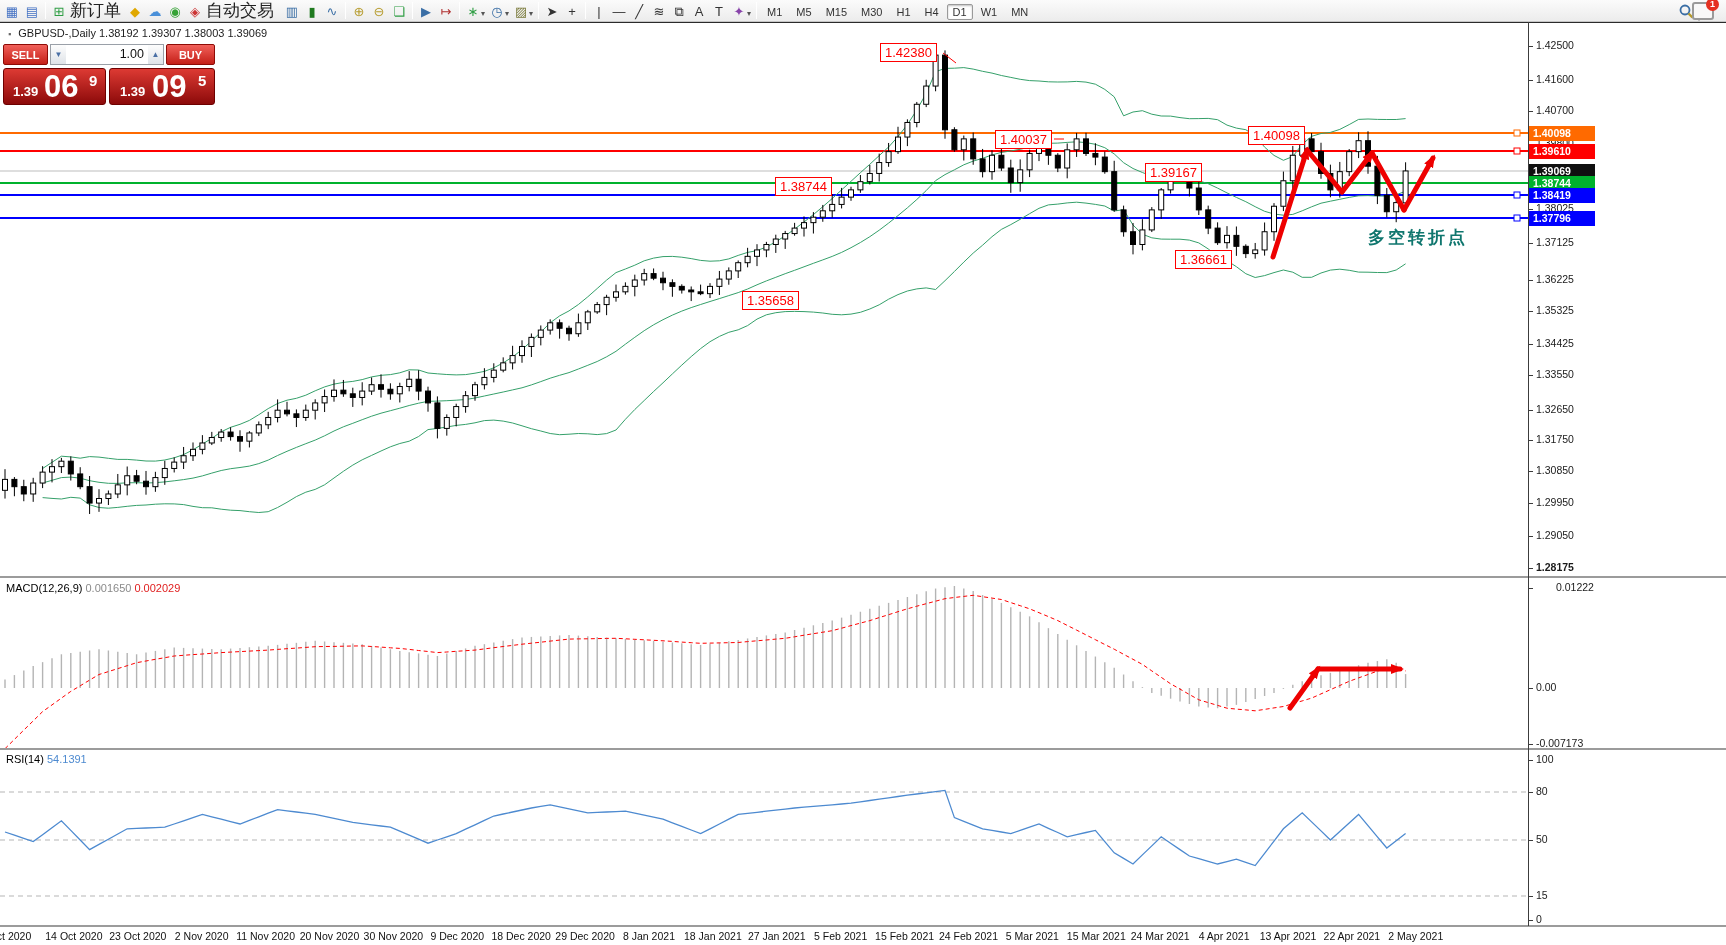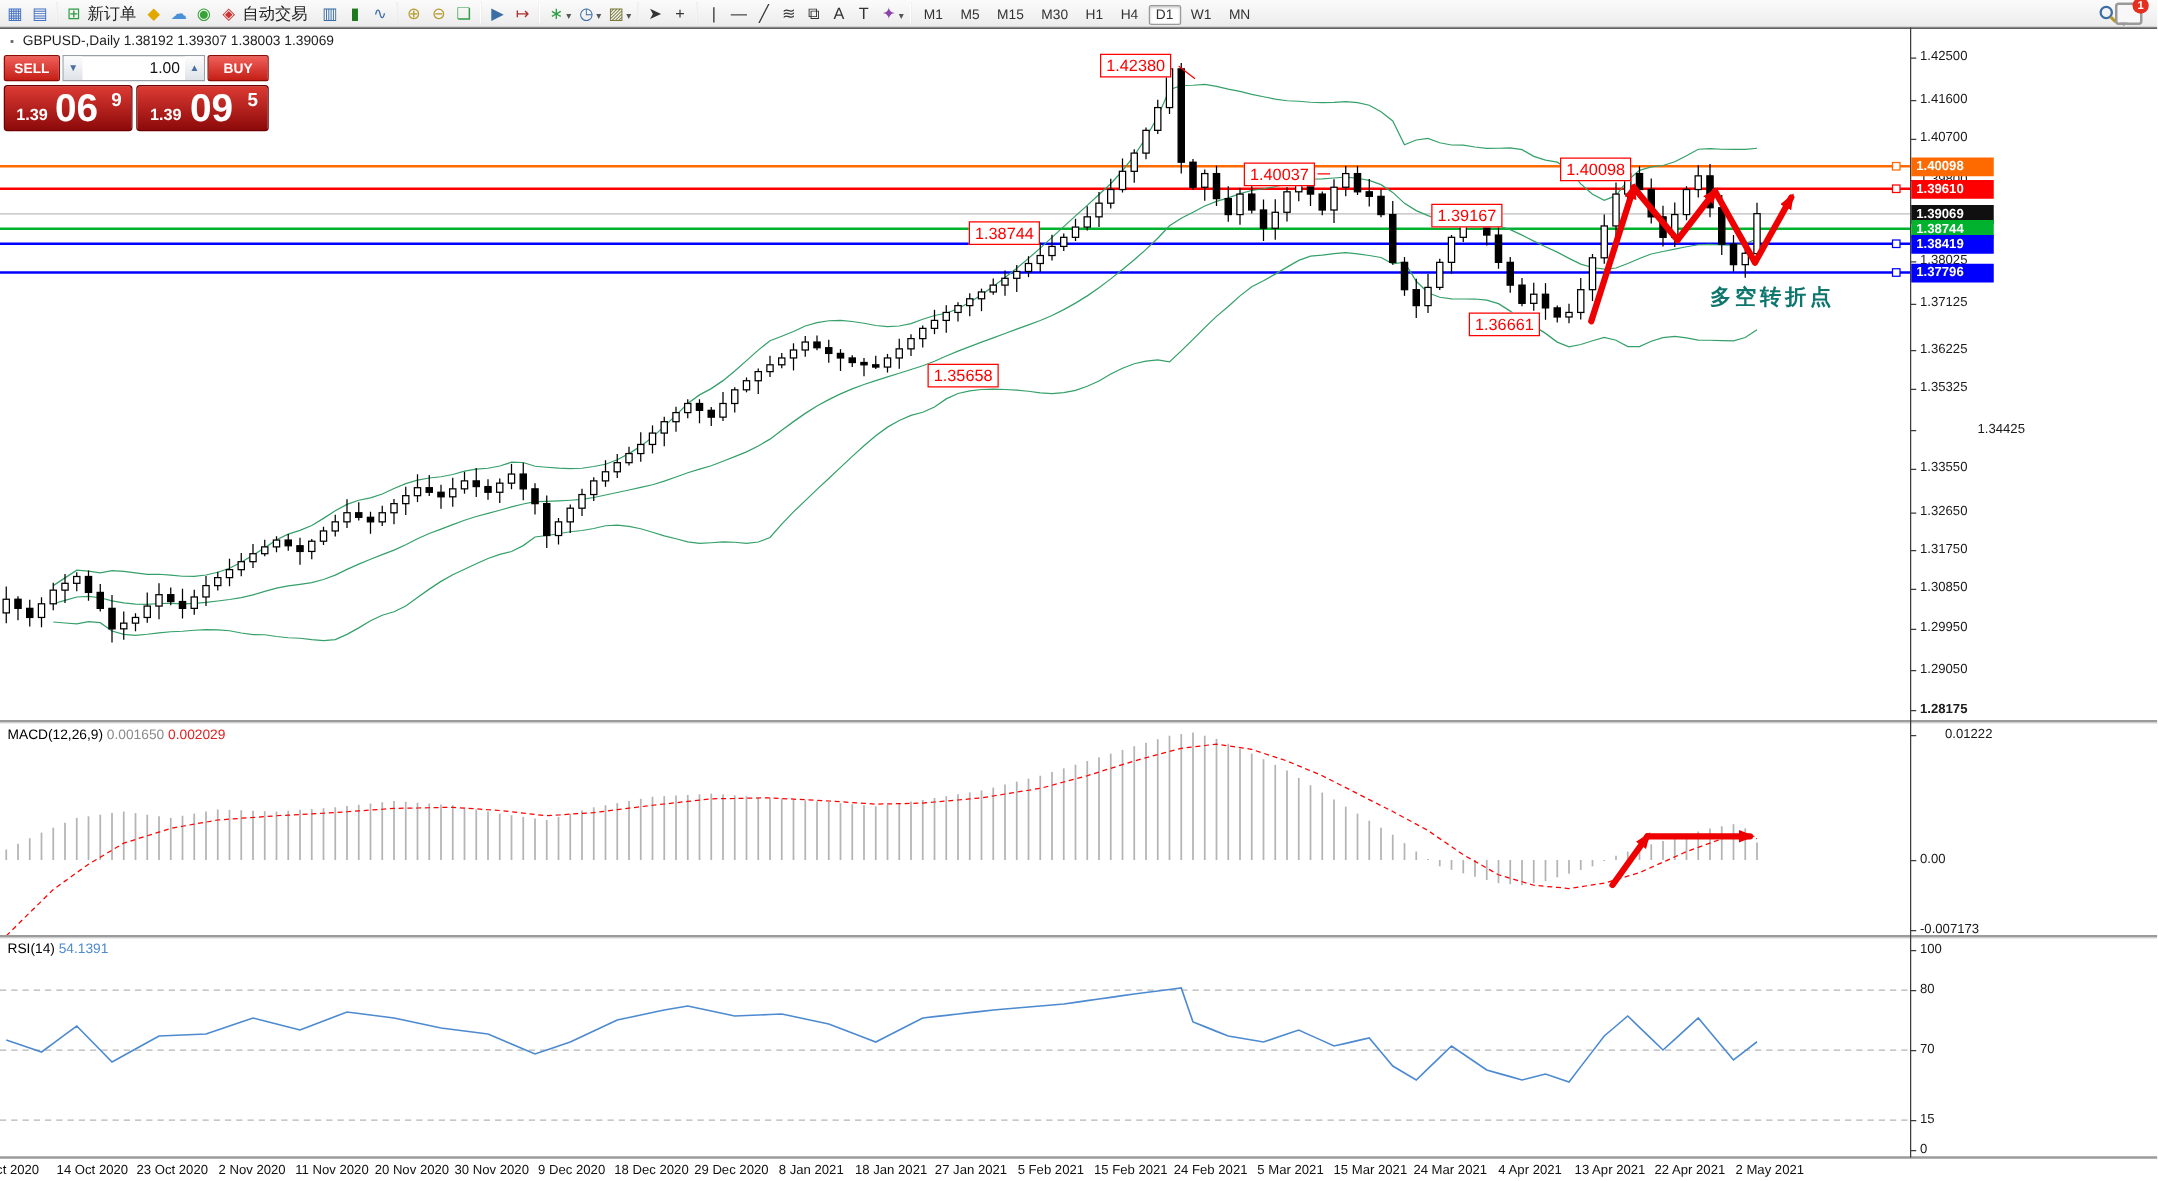--- a/index.html
+++ b/index.html
@@ -3,21 +3,21 @@
 <meta charset="utf-8">
 <style>
   html,body{margin:0;padding:0;background:#fff;}
   #app{position:relative;width:1726px;height:945px;overflow:hidden;background:#fff;
        font-family:"Liberation Sans","DejaVu Sans",sans-serif;-webkit-font-smoothing:antialiased;}
   
   #toolbar{position:absolute;left:0;top:0;width:1726px;height:22px;background:linear-gradient(#fbfbfb,#ececec);
            border-bottom:1px solid #c6c6c6;display:flex;align-items:center;padding:0 2px;box-sizing:border-box;}
   .ticon{display:inline-flex;align-items:center;justify-content:center;width:20px;height:18px;font-size:13px;
          cursor:default;border-radius:2px;}
-  .tlabel{font-size:13px;color:#222;margin:0 4px 0 1px;white-space:nowrap;}
+  .tlabel{font-size:17px;color:#222;margin:0 4px 0 1px;white-space:nowrap;}
   .tsep{width:1px;height:16px;background:#c2c2c2;border-right:1px solid #fff;margin:0 3px;}
   .thandle{width:5px;height:16px;margin:0 2px;background:repeating-linear-gradient(#bbb 0 1px,transparent 1px 3px);}
   .caret{font-size:8px;color:#555;margin:0 2px 0 -2px;}
   .tfbtn{font-size:11px;color:#333;padding:1px 5px;margin:0 1px;border:1px solid transparent;border-radius:2px;}
   .tfbtn.active{background:#fff;border:1px solid #9a9a9a;box-shadow:inset 0 1px 2px rgba(0,0,0,.25);}
   #tb-right{margin-left:auto;display:flex;align-items:center;margin-right:10px;}
   #chat-icon{position:relative;width:18px;height:14px;border:2px solid #9a9a9a;border-radius:3px;background:#f8f8f8;margin-left:14px;}
   #chat-icon:after{content:"";position:absolute;left:2px;bottom:-6px;border:3px solid transparent;border-top-color:#9a9a9a;}
   #chat-badge{position:absolute;right:-7px;top:-6px;background:#e53020;color:#fff;font-size:9px;font-weight:bold;
               width:13px;height:13px;border-radius:50%;text-align:center;line-height:13px;}
@@ -626,21 +626,21 @@
       <div class="ytick" style="top: 170px;">1.38900</div>
       <div class="ytickmark" style="top: 209px;"></div>
       <div class="ytick" style="top: 202px;">1.38025</div>
       <div class="ytickmark" style="top: 243px;"></div>
       <div class="ytick" style="top: 236px;">1.37125</div>
       <div class="ytickmark" style="top: 280px;"></div>
       <div class="ytick" style="top: 273px;">1.36225</div>
       <div class="ytickmark" style="top: 311px;"></div>
       <div class="ytick" style="top: 304px;">1.35325</div>
       <div class="ytickmark" style="top: 344px;"></div>
-      <div class="ytick" style="top: 337px; margin-left: 46px;">1.34425</div>
+      <div class="ytick" style="top: 337px;">1.34425</div>
       <div class="ytickmark" style="top: 375px;"></div>
       <div class="ytick" style="top: 368px;">1.33550</div>
       <div class="ytickmark" style="top: 410px;"></div>
       <div class="ytick" style="top: 403px;">1.32650</div>
       <div class="ytickmark" style="top: 440px;"></div>
       <div class="ytick" style="top: 433px;">1.31750</div>
       <div class="ytickmark" style="top: 471px;"></div>
       <div class="ytick" style="top: 464px;">1.30850</div>
       <div class="ytickmark" style="top: 503px;"></div>
       <div class="ytick" style="top: 496px;">1.29950</div>
@@ -652,21 +652,21 @@
       <div class="ytick" style="top: 581px; padding-left: 20px;">0.01222</div>
       <div class="ytickmark" style="top: 688px;"></div>
       <div class="ytick" style="top: 681px;">0.00</div>
       <div class="ytickmark" style="top: 744px;"></div>
       <div class="ytick" style="top: 737px;">-0.007173</div>
       <div class="ytickmark" style="top: 760px;"></div>
       <div class="ytick" style="top: 753px;">100</div>
       <div class="ytickmark" style="top: 792px;"></div>
       <div class="ytick" style="top: 785px;">80</div>
       <div class="ytickmark" style="top: 840px;"></div>
-      <div class="ytick" style="top: 833px;">70</div>
+      <div class="ytick" style="top: 833px;">50</div>
       <div class="ytickmark" style="top: 896px;"></div>
       <div class="ytick" style="top: 889px;">15</div>
       <div class="ytickmark" style="top: 920px;"></div>
       <div class="ytick" style="top: 913px;">0</div>
       <div class="pricebox" style="top: 126px; background: rgb(255, 106, 0);">1.40098</div>
       <div class="pricebox" style="top: 144px; background: rgb(255, 0, 0);">1.39610</div>
       <div class="pricebox" style="top: 164px; background: rgb(16, 16, 16);">1.39069</div>
       <div class="pricebox" style="top: 176px; background: rgb(0, 178, 45);">1.38744</div>
       <div class="pricebox" style="top: 188px; background: rgb(0, 0, 255);">1.38419</div>
       <div class="pricebox" style="top: 211px; background: rgb(0, 0, 255);">1.37796</div>

